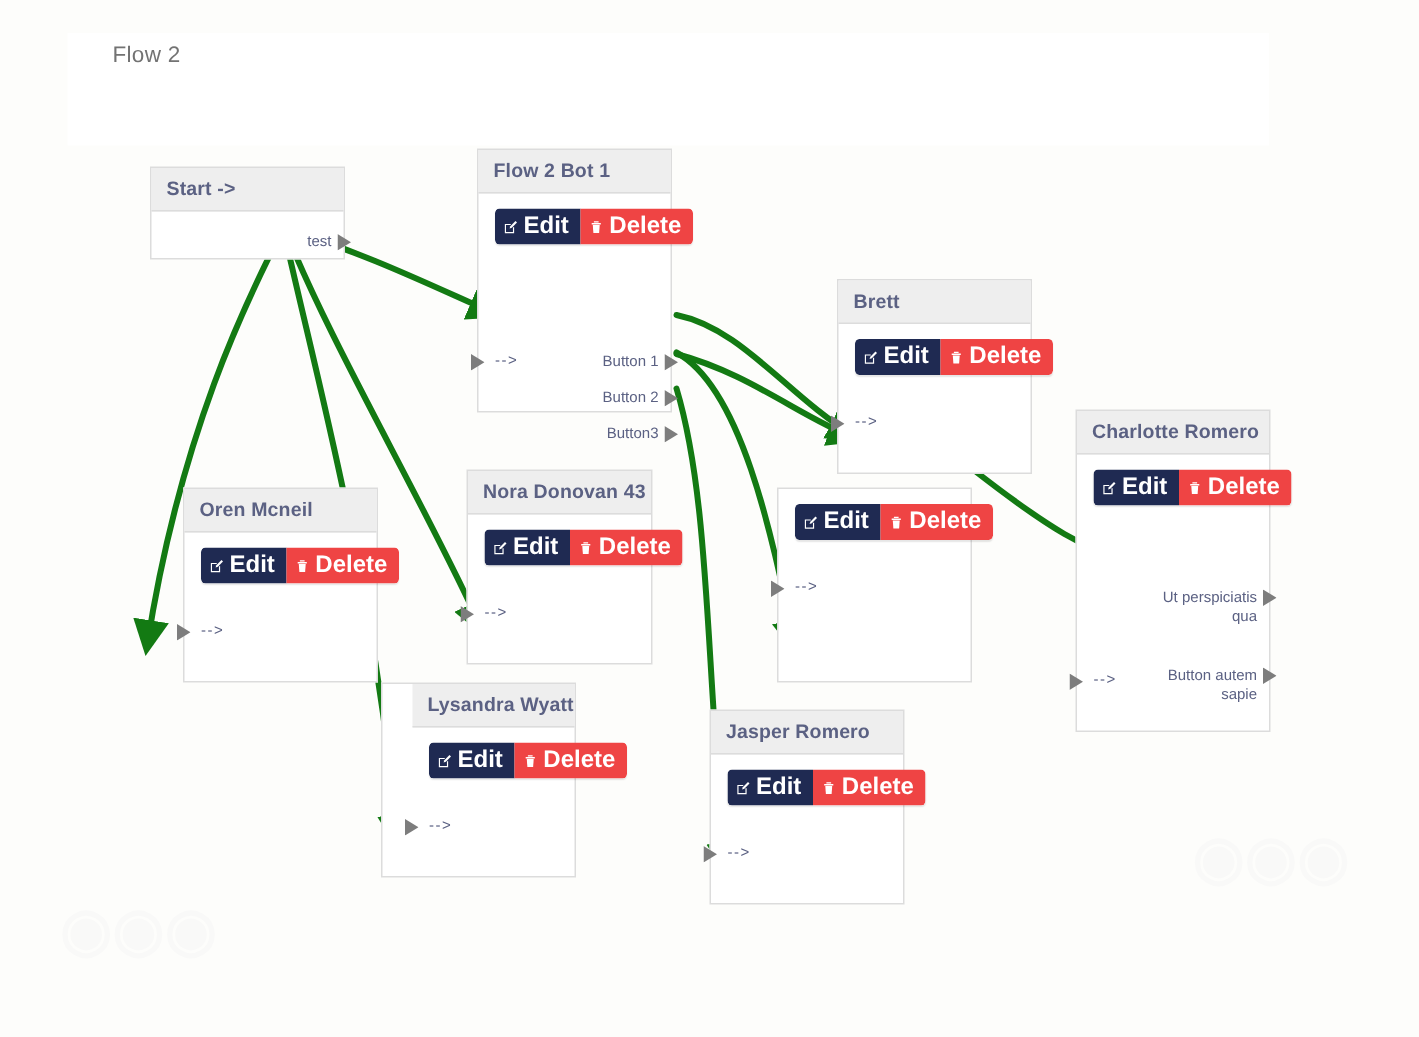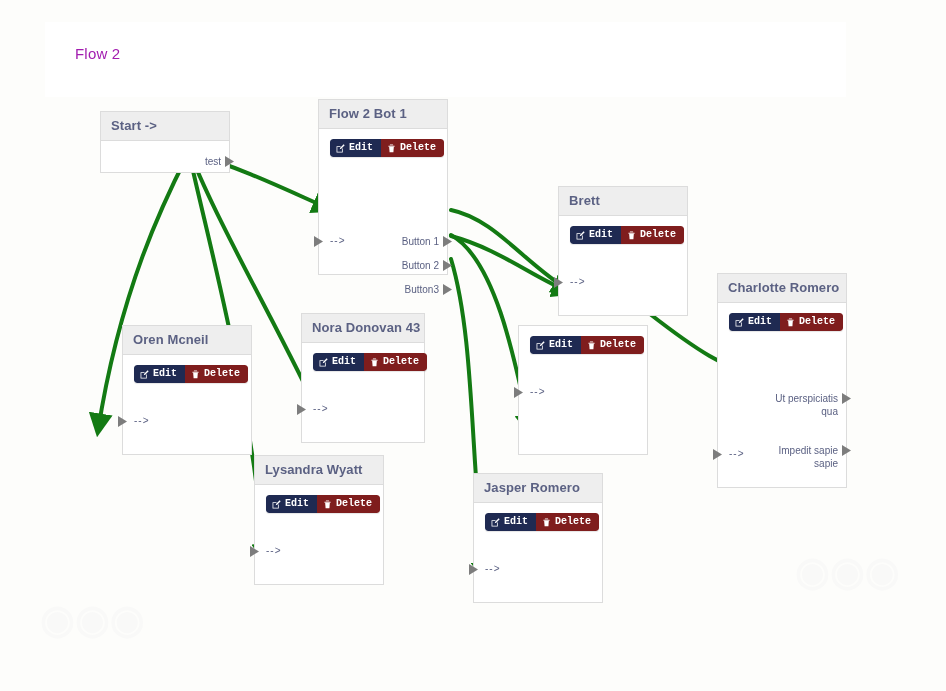--- a/index.html
+++ b/index.html
@@ -28,23 +28,23 @@
     position: absolute;
     left: 45px;
     top: 22px;
     width: 801px;
     height: 75px;
     background: #ffffff;
   }
   .header-title {
     position: absolute;
     left: 30px;
-    top: 23px;
+    top: 6px;
     font-size: 15px;
-    color: #a21caf;
+    color: #737373;
     letter-spacing: .2px;
     font-family: "Liberation Sans", sans-serif;
   }
 
   .canvas {
     position: absolute;
     left: 45px;
     top: 99px;
     width: 801px;
     height: 536px;
@@ -91,32 +91,32 @@
     top: 10px;
     display: flex;
     border-radius: 3px;
     overflow: hidden;
     box-shadow: 0 1px 1px rgba(0,0,0,.10);
   }
   .btn {
     display: inline-flex;
     align-items: center;
     gap: 4px;
-    font-size: 10px;
+    font-size: 16px;
     font-weight: bold;
     padding: 4px 8px 4px 6px;
     line-height: 1;
     color: #ffffff;
     border: 0;
     cursor: pointer;
     white-space: nowrap;
-    font-family: Liberation Mono, monospace;
+    font-family: Liberation Sans, sans-serif;
   }
   .btn-edit { background: #1f2a52; border-radius: 3px 0 0 3px; }
-  .btn-del  { background: #7f1d1d; border-radius: 0 3px 3px 0; }
+  .btn-del  { background: #ef4444; border-radius: 0 3px 3px 0; }
 
   .ic { width: 9px; height: 9px; display: block; flex: 0 0 auto; }
 
   
   .port-in {
     position: absolute;
     font-size: 10px;
     color: #5b6183;
     letter-spacing: 1px;
     left: 11px;
@@ -269,21 +269,21 @@
               </button>
             </div>
             <div class="port-in" style="top: 145px;">--&gt;</div>
             <svg class="port-knob" viewBox="0 0 9 11" style="left: -5px; top: 146px;">
               <path d="M0 0 L9 5.5 L0 11 Z" fill="#7d7d7d"></path>
             </svg>
             <div class="port-out" style="top: 89px; width: 72px;">Ut perspiciatis qua</div>
             <svg class="port-knob" viewBox="0 0 9 11" style="right: -5px; top: 90px;">
               <path d="M0 0 L9 5.5 L0 11 Z" fill="#7d7d7d"></path>
             </svg>
-            <div class="port-out" style="top: 141px; width: 72px;">Impedit sapie sapie</div>
+            <div class="port-out" style="top: 141px; width: 72px;">Button autem sapie</div>
             <svg class="port-knob" viewBox="0 0 9 11" style="right: -5px; top: 142px;">
               <path d="M0 0 L9 5.5 L0 11 Z" fill="#7d7d7d"></path>
             </svg>
           </div>
         </div>
         <div class="node" style="left: 41px; top: 226px; width: 130px; height: 130px; margin-left: 36px;">
           <div class="node-header">Oren Mcneil</div>
           <div class="node-body">
             <div class="btn-row">
               <button class="btn btn-edit">
@@ -301,21 +301,21 @@
                 </svg>
                 <span>Delete</span>
               </button>
             </div>
             <div class="port-in" style="top: 60px;">--&gt;</div>
             <svg class="port-knob" viewBox="0 0 9 11" style="left: -5px; top: 61px;">
               <path d="M0 0 L9 5.5 L0 11 Z" fill="#7d7d7d"></path>
             </svg>
           </div>
         </div>
-        <div class="node" style="left: 256px; top: 214px; width: 124px; height: 130px;">
+        <div class="node" style="left: 266px; top: 214px; width: 124px; height: 130px;">
           <div class="node-header">Nora Donovan 43</div>
           <div class="node-body">
             <div class="btn-row">
               <button class="btn btn-edit">
                 <svg class="ic" viewBox="0 0 16 16">
                   <path d="M1 4h7v1.4H2.4v8.2h8.2V8H12v7H1z" fill="#fff"></path>
                   <path d="M13.6 0.6 15.4 2.4 9.3 8.5 6.6 9.4 7.5 6.7z" fill="#fff"></path>
                 </svg>
                 <span>Edit</span>
               </button>
@@ -352,21 +352,21 @@
                 </svg>
                 <span>Delete</span>
               </button>
             </div>
             <div class="port-in" style="top: 60px;">--&gt;</div>
             <svg class="port-knob" viewBox="0 0 9 11" style="left: -5px; top: 61px;">
               <path d="M0 0 L9 5.5 L0 11 Z" fill="#7d7d7d"></path>
             </svg>
           </div>
         </div>
-        <div class="node" style="left: 209px; top: 356px; width: 130px; height: 130px;">
+        <div class="node" style="left: 209px; top: 356px; width: 130px; height: 130px; padding-left: 20px;">
           <div class="node-header">Lysandra Wyatt</div>
           <div class="node-body">
             <div class="btn-row">
               <button class="btn btn-edit">
                 <svg class="ic" viewBox="0 0 16 16">
                   <path d="M1 4h7v1.4H2.4v8.2h8.2V8H12v7H1z" fill="#fff"></path>
                   <path d="M13.6 0.6 15.4 2.4 9.3 8.5 6.6 9.4 7.5 6.7z" fill="#fff"></path>
                 </svg>
                 <span>Edit</span>
               </button>

